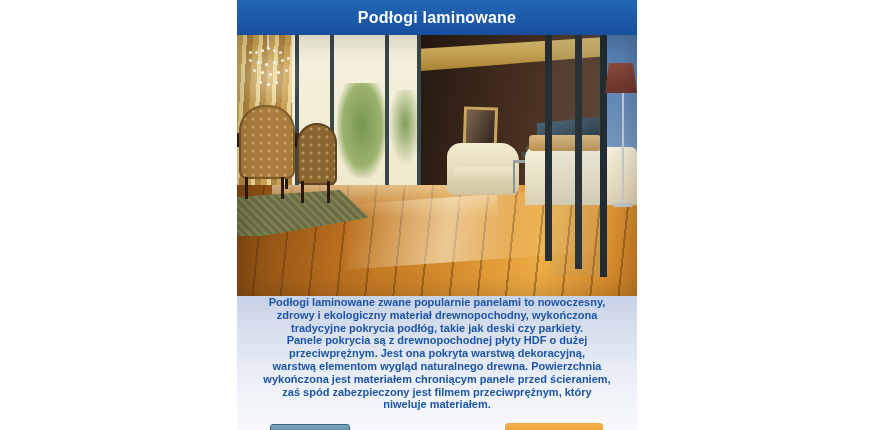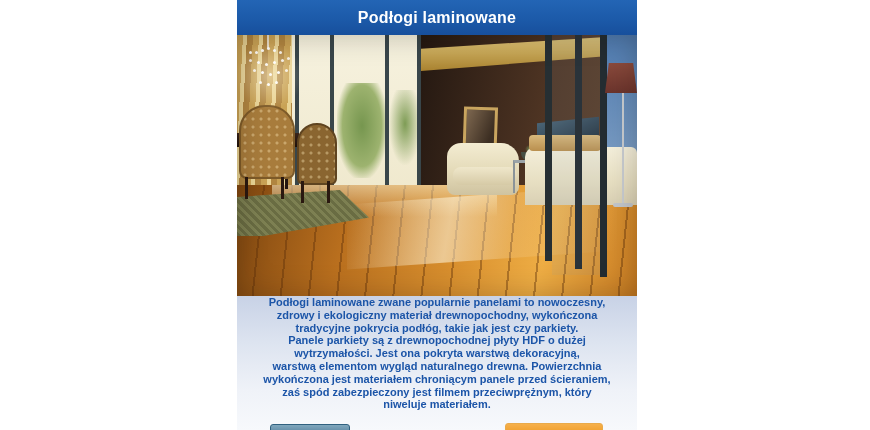--- a/index.html
+++ b/index.html
@@ -159,23 +159,23 @@
       <div class="chand-glow"></div>
       <div class="chand-chain"></div>
       <div class="chand-dots"></div>
       <div class="photo-vignette"></div>
     </div>
 
     <div class="panel">
       <div class="panel-text">
         <div>Podłogi laminowane zwane popularnie panelami to nowoczesny,</div>
         <div>zdrowy i ekologiczny materiał drewnopochodny, wykończona</div>
-        <div>tradycyjne pokrycia podłóg, takie jak jest czy parkiety.</div>
-        <div>Panele parkiety są z drewnopochodnej płyty HDF o dużej</div>
-        <div>wytrzymałości. Jest ona pokryta warstwą dekoracyjną,</div>
+        <div>tradycyjne pokrycia podłóg, takie jak deski czy parkiety.</div>
+        <div>Panele pokrycia są z drewnopochodnej płyty HDF o dużej</div>
+        <div>przeciwprężnym. Jest ona pokryta warstwą dekoracyjną,</div>
         <div>warstwą elementom wygląd naturalnego drewna. Powierzchnia</div>
         <div>wykończona jest materiałem chroniącym panele przed ścieraniem,</div>
         <div>zaś spód zabezpieczony jest filmem przeciwprężnym, który</div>
         <div>niweluje materiałem.</div>
       </div>
     </div>
   </div>
 
   <button class="btn btn-left"></button>
   <button class="btn btn-right"></button>

